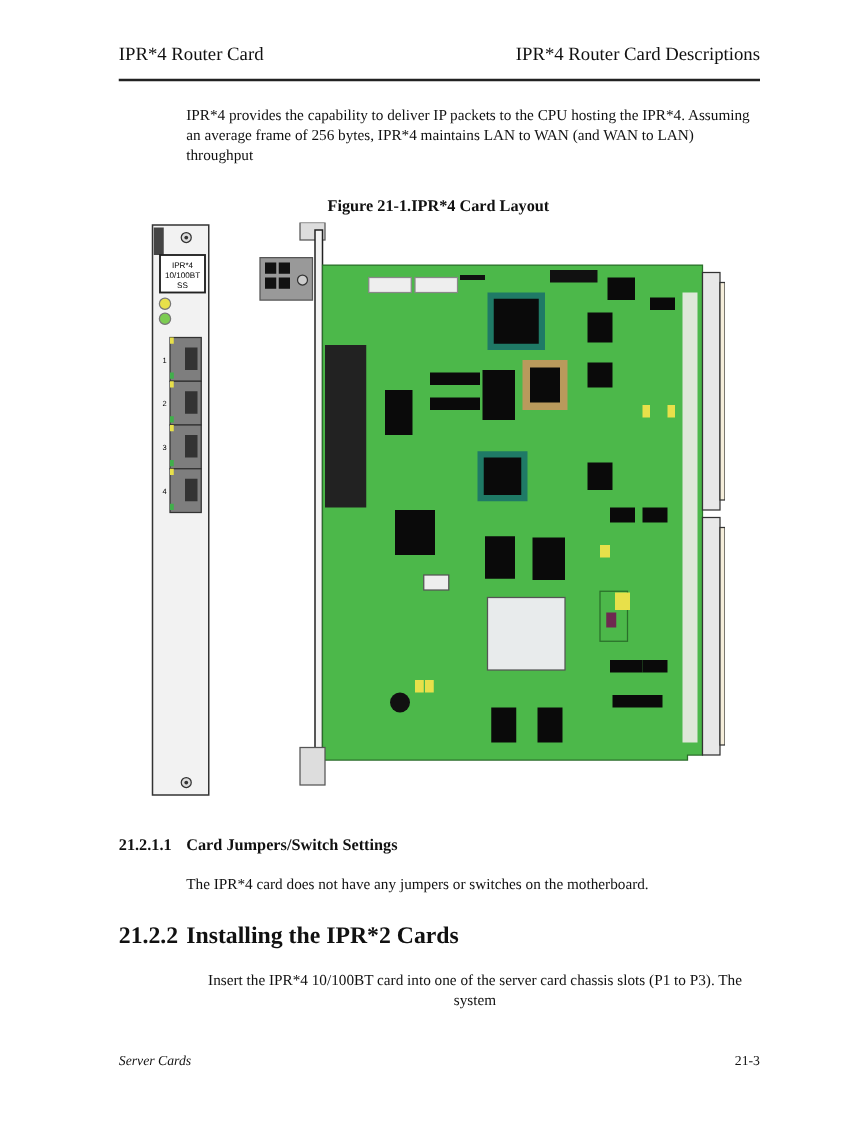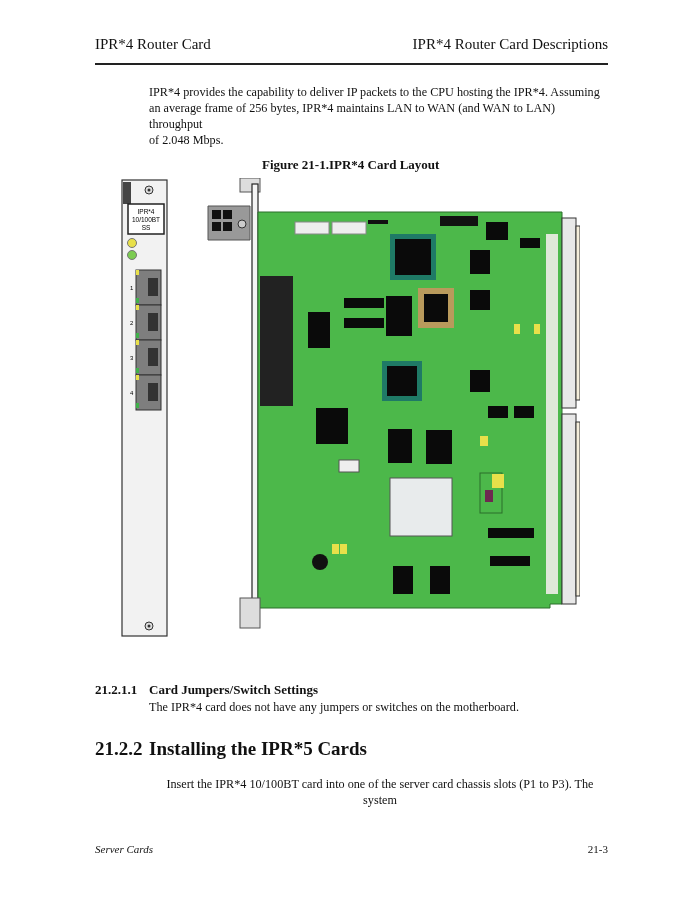--- a/index.html
+++ b/index.html
@@ -3,39 +3,38 @@
 <meta charset="utf-8">
 <style>
   html, body { margin: 0; padding: 0; background: #ffffff; }
   body { width: 694px; height: 898px; position: relative; overflow: hidden; font-family: "Liberation Serif", serif; color: #111; }
   .hdr-left, .hdr-right { position: absolute; top: 36px; font-weight: normal; font-size: 15px; }
   .hdr-left { left: 95px; }
   .hdr-right { right: 86px; }
   .hdr-rule { position: absolute; left: 95px; right: 86px; top: 63px; height: 2px; background: #222; }
   .para { position: absolute; left: 149px; width: 462px; font-size: 12.2px; line-height: 16px; }
   .fig-title { position: absolute; left: 262px; top: 157px; font-weight: bold; font-size: 13px; text-align: right; }
-  .h4 { position: absolute; left: 95px; top: 668px; font-weight: bold; font-size: 13px; margin-top: 14px; }
+  .h4 { position: absolute; left: 95px; top: 668px; font-weight: bold; font-size: 13px; }
   .h4 .num { display: inline-block; width: 54px; }
   .h3 { position: absolute; left: 95px; top: 738px; font-weight: bold; font-size: 19px; }
   .h3 .num { display: inline-block; width: 54px; }
   .footer-left { position: absolute; left: 95px; top: 843px; font-size: 11px; font-style: italic; }
   .footer-right { position: absolute; right: 86px; top: 843px; font-size: 11px; }
   .figure { position: absolute; left: 110px; top: 178px; width: 470px; height: 460px; }
 </style>
 </head>
 <body>
 
 <div class="hdr-left">IPR*4 Router Card</div>
 <div class="hdr-right">IPR*4 Router Card Descriptions</div>
 <div class="hdr-rule"></div>
 
 <div class="para" style="top:84px;">
   <div>IPR*4 provides the capability to deliver IP packets to the CPU hosting the IPR*4. Assuming</div>
   <div>an average frame of 256 bytes, IPR*4 maintains LAN to WAN (and WAN to LAN) throughput</div>
-  <div>of 2.048 Mbps.</div>
 </div>
 
 <div class="fig-title">Figure 21-1.IPR*4 Card Layout</div>
 
 <div class="figure">
   <svg width="470" height="460" viewBox="0 0 470 460" xmlns="http://www.w3.org/2000/svg">
 
     <g>
       <rect x="12" y="2" width="45" height="456" fill="#f2f2f2" stroke="#333" stroke-width="1.2"></rect>
       <rect x="13" y="4" width="8" height="22" fill="#444"></rect>
@@ -149,20 +148,20 @@
     </g>
   </svg>
 </div>
 
 <div class="h4">
   <span class="num">21.2.1.1</span><span>Card Jumpers/Switch Settings</span>
 </div>
 <div class="para" style="top:699px;">The IPR*4 card does not have any jumpers or switches on the motherboard.</div>
 
 <div class="h3">
-  <span class="num">21.2.2</span><span>Installing the IPR*5 Cards</span>
+  <span class="num">21.2.2</span><span>Installing the IPR*2 Cards</span>
 </div>
 <div class="para" style="top:776px;text-align:center;">
   <div>Insert the IPR*4 10/100BT card into one of the server card chassis slots (P1 to P3). The system</div>
 </div>
 
 <div class="footer-left">Server Cards</div>
 <div class="footer-right">21-3</div>
 
 </body></html>

